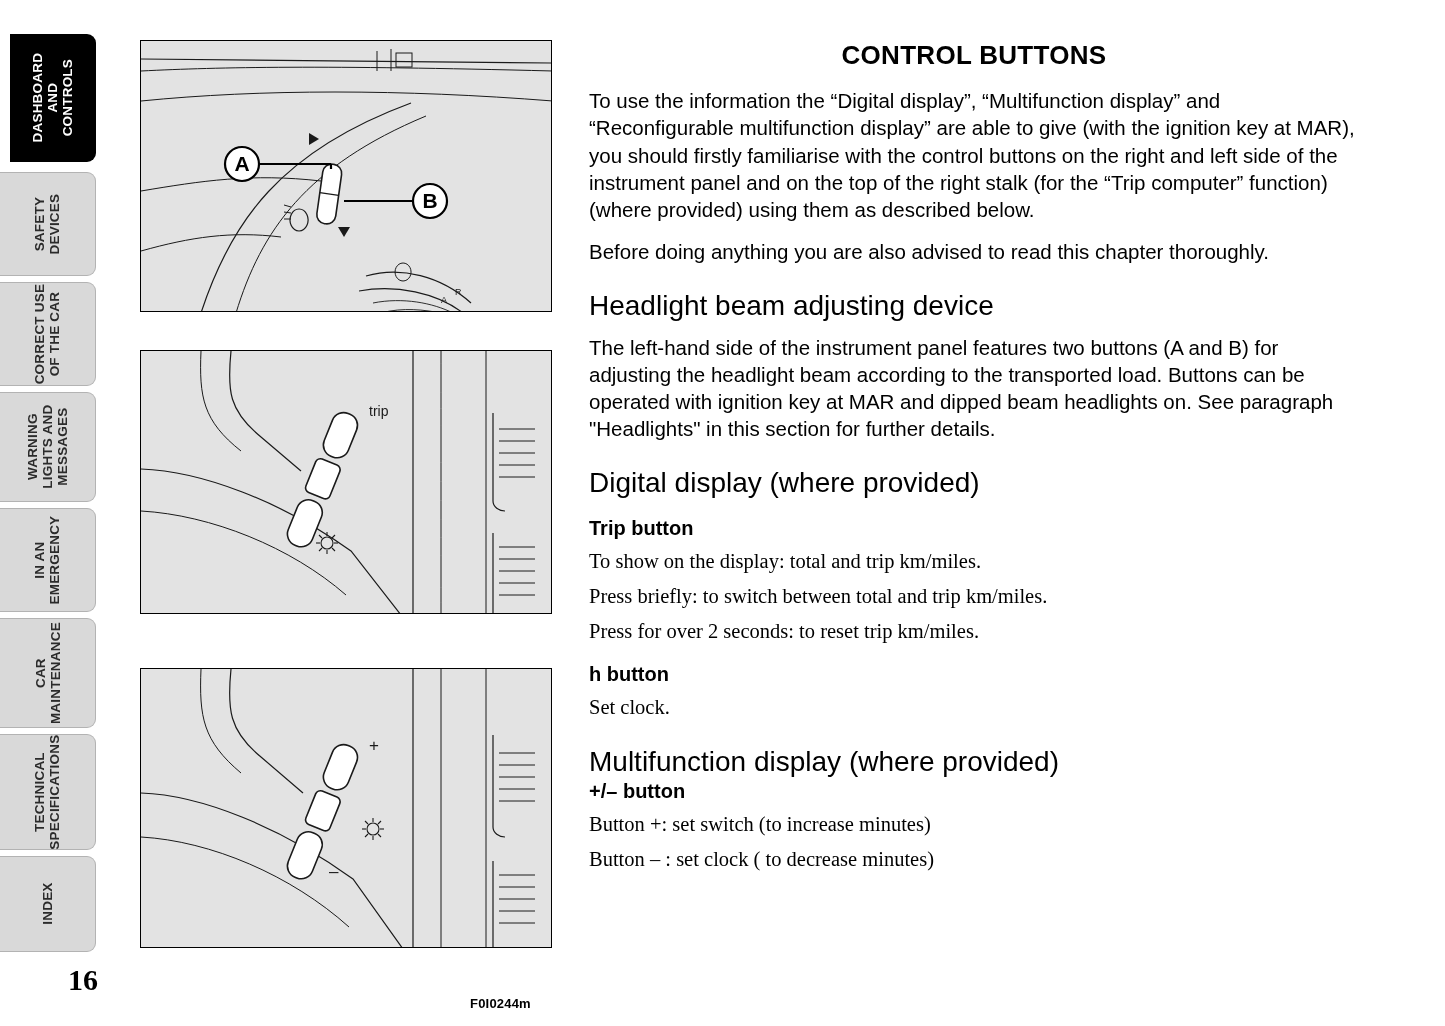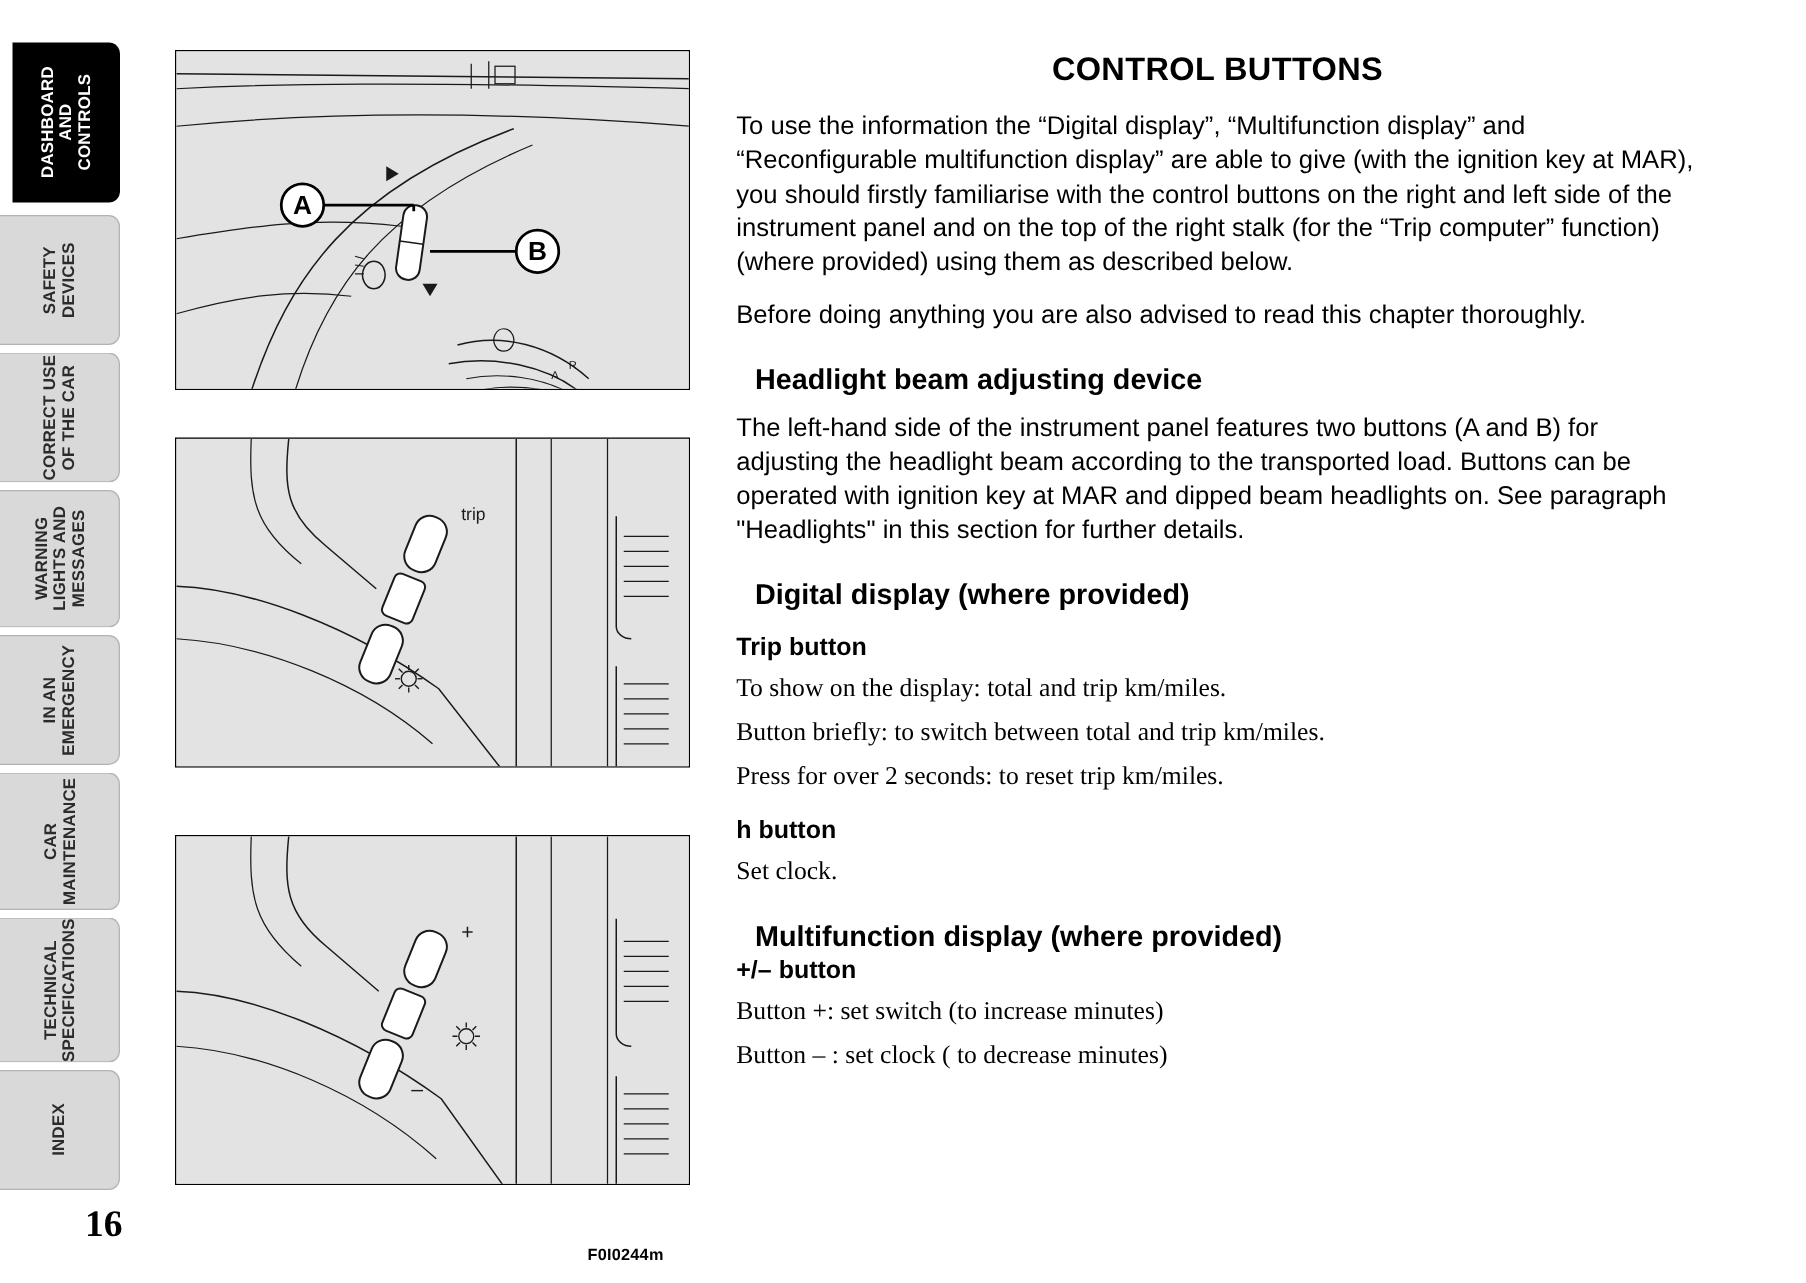--- a/index.html
+++ b/index.html
@@ -92,23 +92,23 @@
     width: 770px;
   }
   h1.sec-title {
     font-size: 26px;
     font-weight: bold;
     margin: 0 0 16px 0;
     letter-spacing: 0.3px;
     text-align: center;
   }
   h2.sub-title {
-    font-size: 23px;
-    font-weight: bold;
-    margin: 24px 0 12px 15px;
+    font-size: 28px;
+    font-weight: normal;
+    margin: 24px 0 12px 0;
   }
   h3.sub-title-sm {
     font-size: 20px;
     font-weight: bold;
     margin: 18px 0 8px 0;
   }
   p.body {
     font-size: 20.5px;
     line-height: 1.33;
     margin: 0 0 15px 0;
@@ -307,21 +307,21 @@
   <p class="body">To use the information the “Digital display”, “Multifunction display” and “Reconfigurable multifunction display” are able to give (with the ignition key at MAR), you should firstly familiarise with the control buttons on the right and left side of the instrument panel and on the top of the right stalk (for the “Trip computer” function) (where provided) using them as described below.</p>
   <p class="body">Before doing anything you are also advised to read this chapter thoroughly.</p>
 
   <h2 class="sub-title">Headlight beam adjusting device</h2>
   <p class="body">The left-hand side of the instrument panel features two buttons (A and B) for adjusting the headlight beam according to the transported load. Buttons can be operated with ignition key at MAR and dipped beam headlights on. See paragraph "Headlights" in this section for further details.</p>
 
   <h2 class="sub-title">Digital display (where provided)</h2>
 
   <h3 class="sub-title-sm">Trip button</h3>
   <p class="body tight">To show on the display: total and trip km/miles.</p>
-  <p class="body tight">Button briefly: to switch between total and trip km/miles.</p>
+  <p class="body tight">Press briefly: to switch between total and trip km/miles.</p>
   <p class="body tight">Press for over 2 seconds: to reset trip km/miles.</p>
 
   <h3 class="sub-title-sm">h button</h3>
   <p class="body tight">Set clock.</p>
 
   <h2 class="sub-title" style="margin-bottom:2px;">Multifunction display (where provided)</h2>
   <h3 class="sub-title-sm" style="margin-top:2px;">+/– button</h3>
   <p class="body tight">Button +: set switch (to increase minutes)</p>
   <p class="body tight">Button – : set clock ( to decrease minutes)</p>
 

